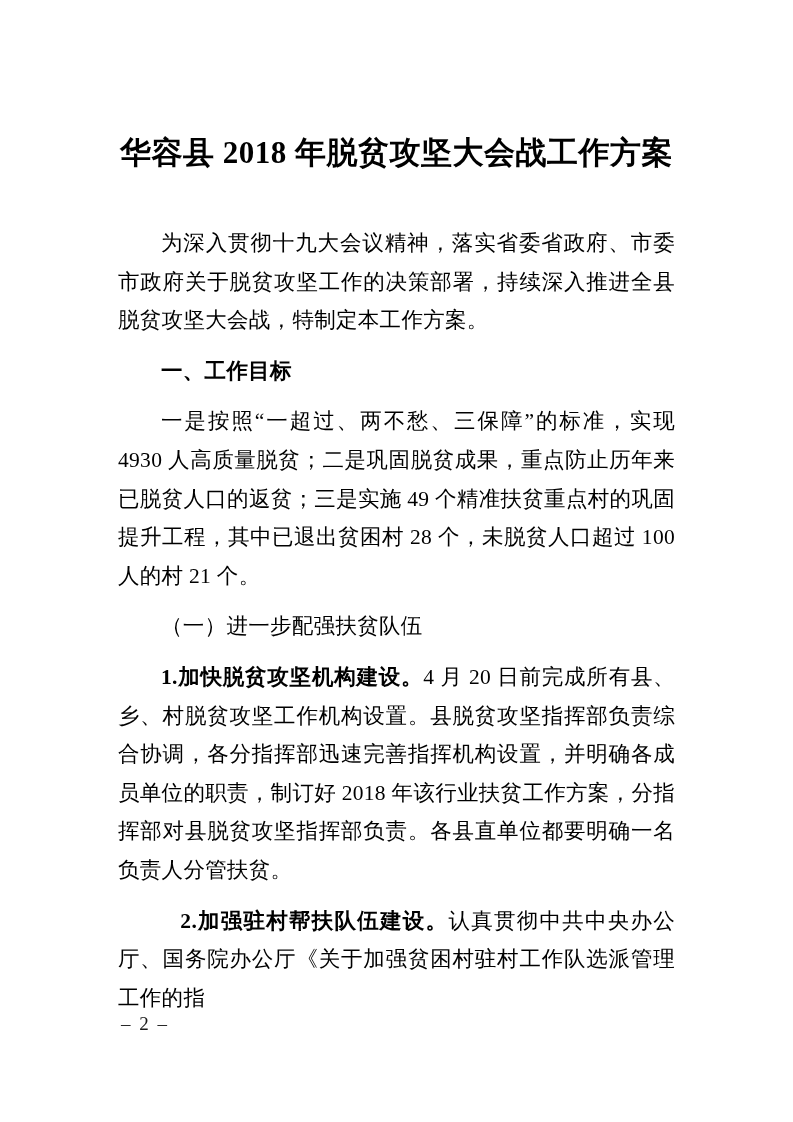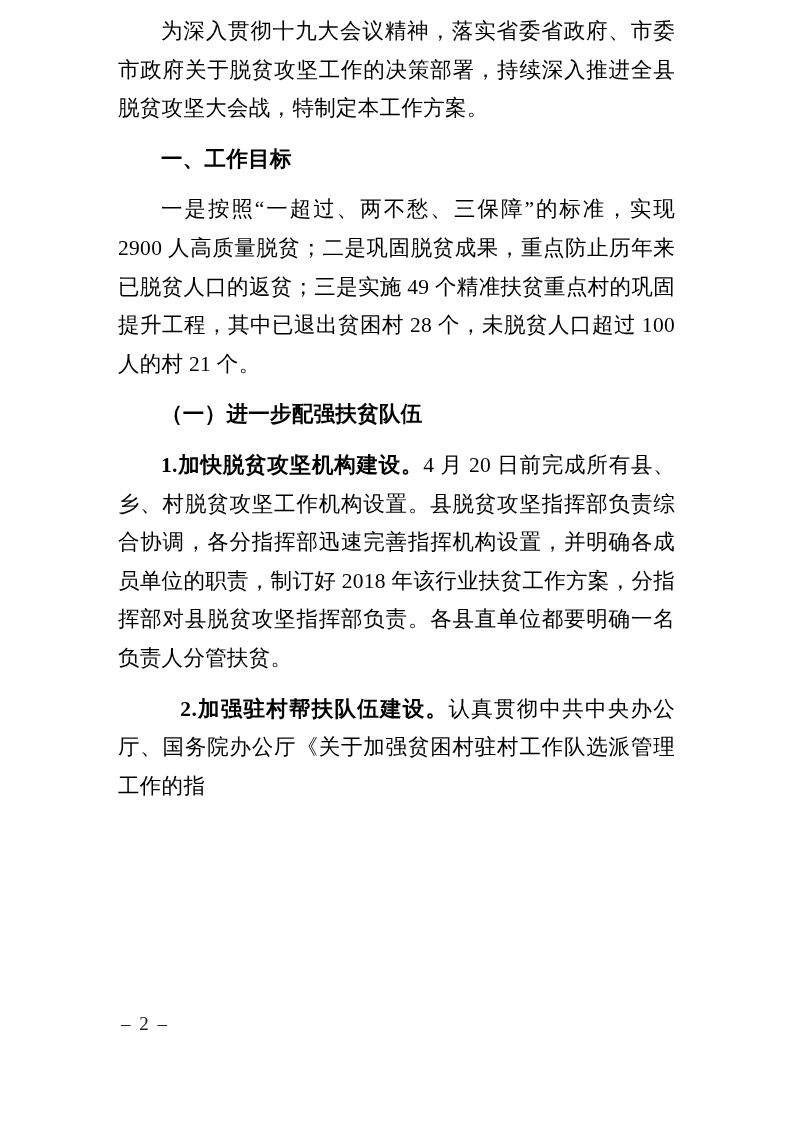--- a/index.html
+++ b/index.html
@@ -41,21 +41,21 @@
     text-align: justify;
     text-indent: 2em;
     letter-spacing: 0.3px;
   }
   .heading-hei {
     font-weight: 700;
     font-family: "Liberation Sans", sans-serif;
     text-align: left;
   }
   .heading-kai {
-    font-weight: 700;
+    font-weight: 400;
     text-align: center;
   }
   .runin-label {
     font-weight: 700;
   }
   p.item2 {
     text-indent: 2.9em;
   }
   .page-footer {
     position: absolute;
@@ -67,28 +67,29 @@
     font-family: "Liberation Serif", serif;
     color: #1a1a1a;
   }
 </style>
 </head>
 <body>
 
 <div class="page">
   <div class="content">
 
+    <h1 class="doc-title">华容县 2018 年脱贫攻坚大会战工作方案</h1>
 
     <div class="body-flow">
 
       <p>为深入贯彻十九大会议精神，落实省委省政府、市委市政府关于脱贫攻坚工作的决策部署，持续深入推进全县脱贫攻坚大会战，特制定本工作方案。</p>
 
       <p class="heading-hei">一、工作目标</p>
 
-      <p>一是按照“一超过、两不愁、三保障”的标准，实现 2900 人高质量脱贫；二是巩固脱贫成果，重点防止历年来已脱贫人口的返贫；三是实施 49 个精准扶贫重点村的巩固提升工程，其中已退出贫困村 28 个，未脱贫人口超过 100 人的村 21 个。</p>
+      <p>一是按照“一超过、两不愁、三保障”的标准，实现 4930 人高质量脱贫；二是巩固脱贫成果，重点防止历年来已脱贫人口的返贫；三是实施 49 个精准扶贫重点村的巩固提升工程，其中已退出贫困村 28 个，未脱贫人口超过 100 人的村 21 个。</p>
 
 
       <p class="heading-kai">（一）进一步配强扶贫队伍</p>
 
 
       <p><span class="runin-label">1.加快脱贫攻坚机构建设。</span><span>4 月 20 日前完成所有县、乡、村脱贫攻坚工作机构设置。县脱贫攻坚指挥部负责综合协调，各分指挥部迅速完善指挥机构设置，并明确各成员单位的职责，制订好 2018 年该行业扶贫工作方案，分指挥部对县脱贫攻坚指挥部负责。各县直单位都要明确一名负责人分管扶贫。</span></p>
 
       <p class="item2"><span class="runin-label">2.加强驻村帮扶队伍建设。</span><span>认真贯彻中共中央办公厅、国务院办公厅《关于加强贫困村驻村工作队选派管理工作的指</span></p>
 
     </div>

